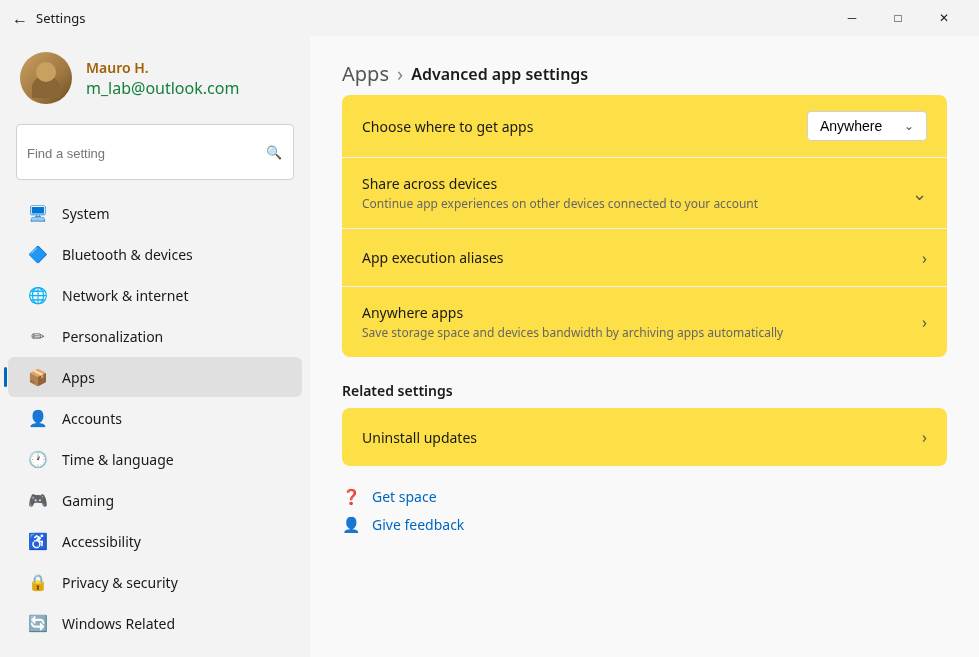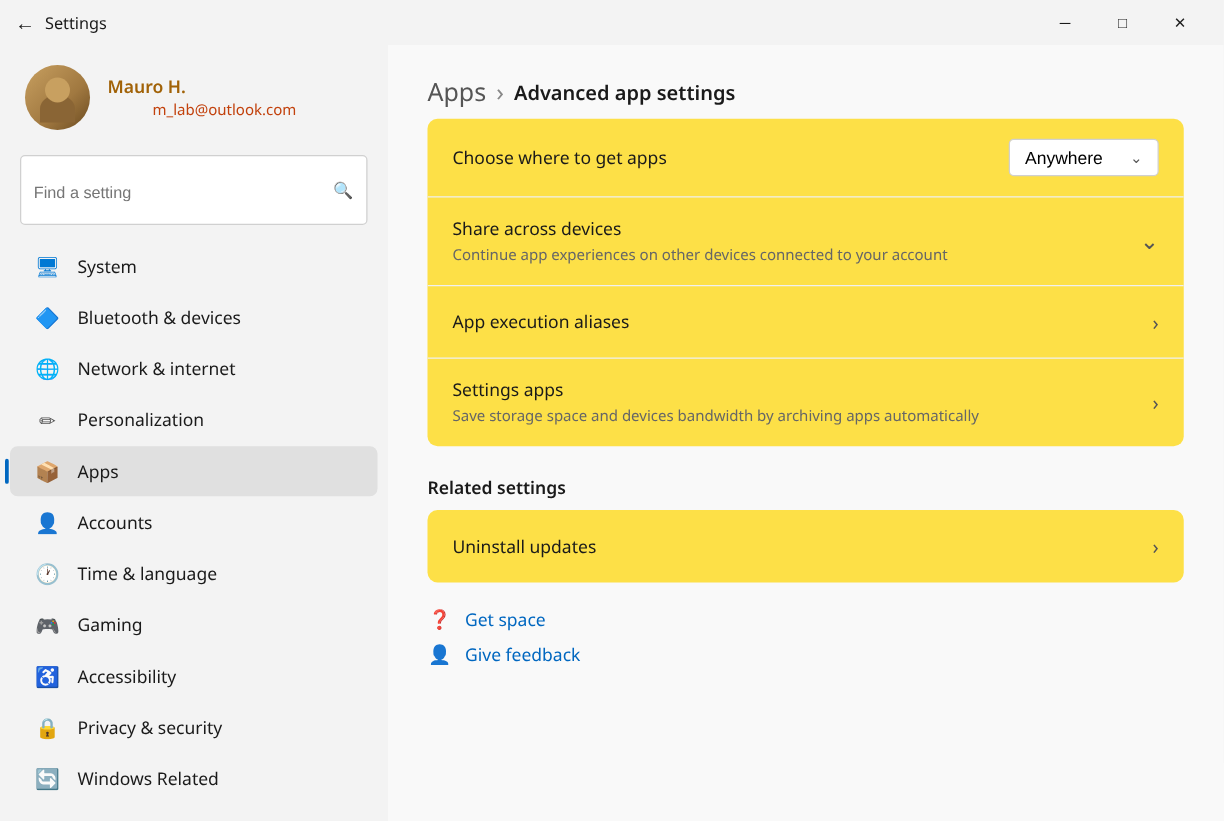--- a/index.html
+++ b/index.html
@@ -100,21 +100,21 @@
       top: 10px;
       left: 50%;
       transform: translateX(-50%);
       width: 20px;
       height: 20px;
       background: #c8a060;
       border-radius: 50%;
     }
     .user-info { flex: 1; }
     .user-name { font-size: 14px; font-weight: 600; color: #a16207; }
-    .user-email { font-size: 12px; color: #c2410c; margin-left: 36px; }
+    .user-email { font-size: 16px; color: #15803d; }
 
     .search-box {
       margin: 4px 16px 12px 16px;
       display: flex;
       align-items: flex-end;
       background: white;
       border: 1px solid #d0d0d0;
       border-radius: 4px;
       padding: 18px 10px;
       gap: 8px;
@@ -389,21 +389,21 @@
         <div class="setting-label-group">
           <div class="setting-label">App execution aliases</div>
         </div>
         <div class="setting-control">
           <span style="font-size:16px; color:#555;">›</span>
         </div>
       </div>
 
       <div class="setting-row" style="border-bottom:none;">
         <div class="setting-label-group">
-          <div class="setting-label">Settings apps</div>
+          <div class="setting-label">Anywhere apps</div>
           <div class="setting-desc">Save storage space and devices bandwidth by archiving apps automatically</div>
         </div>
         <div class="setting-control">
           <span style="font-size:16px; color:#555;">›</span>
         </div>
       </div>
 
     </div>
 
     <div class="section-title">Related settings</div>

